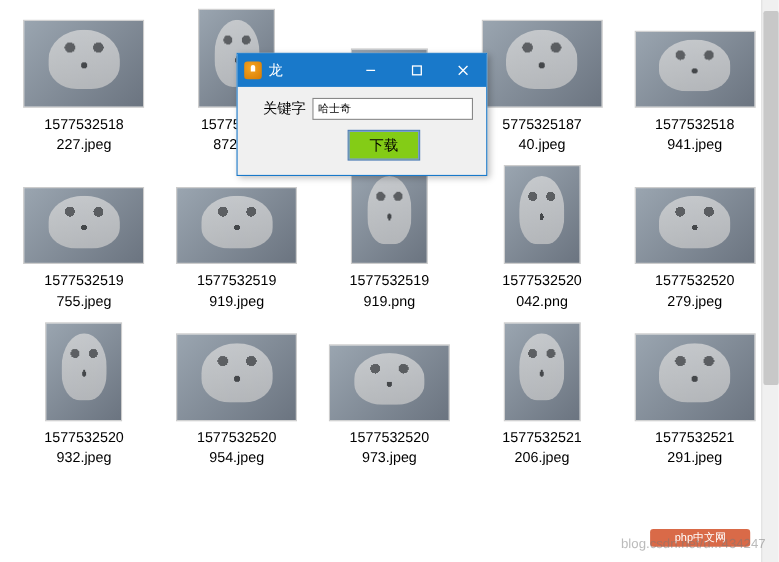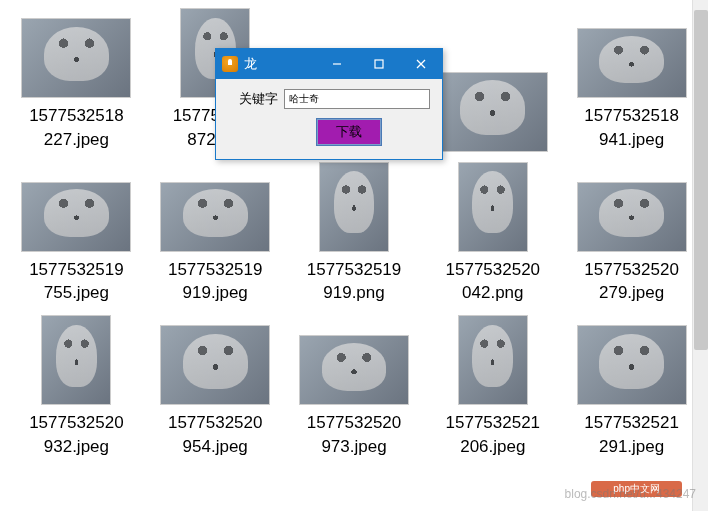--- a/index.html
+++ b/index.html
@@ -39,21 +39,21 @@
       background: radial-gradient(circle at 30% 30%, #4a4a4a 8%, transparent 8%),
                   radial-gradient(circle at 70% 30%, #4a4a4a 8%, transparent 8%),
                   radial-gradient(ellipse at 50% 60%, #2a2a2a 6%, transparent 6%),
                   linear-gradient(#ddd, #ccc);
       border-radius: 50% 50% 40% 40%;
       opacity: 0.7;
     }
     .thumb-tall { height: 90px; width: 70px; }
     .thumb-wide { height: 70px; }
     .thumb-label {
-      font-size: 17px;
+      font-size: 13px;
       color: #000;
       text-align: center;
       margin-top: 6px;
       line-height: 1.4;
       white-space: pre-line;
     }
 
     
     .dialog {
       position: absolute;
@@ -120,21 +120,21 @@
       font-family: inherit;
       background: #fff;
     }
     .btn-row {
       display: flex;
       justify-content: center;
       margin-top: 4px;
     }
     .dl-btn {
       border: 1px solid #7a9ecb;
-      background: #a21caf;
+      background: #84cc16;
       padding: 3px 18px;
       font-size: 13px;
       font-family: inherit;
       cursor: pointer;
       outline: 1px solid #4a7ab5;
       margin-left: 40px;
     }
     .watermark {
       position: absolute;
       right: 12px;
@@ -183,20 +183,22 @@
     <div class="thumb-img thumb-tall"></div>
     <div class="thumb-label">157753251
 8723.jp</div>
   </div>
   <div class="thumb">
     <div class="thumb-img thumb-tall"></div>
     <div class="thumb-label"></div>
   </div>
   <div class="thumb">
     <div class="thumb-img"></div>
+    <div class="thumb-label">5775325187
+40.jpeg</div>
   </div>
   <div class="thumb">
     <div class="thumb-img thumb-wide"></div>
     <div class="thumb-label">1577532518
 941.jpeg</div>
   </div>
 
   <div class="thumb">
     <div class="thumb-img thumb-wide"></div>
     <div class="thumb-label">1577532519

